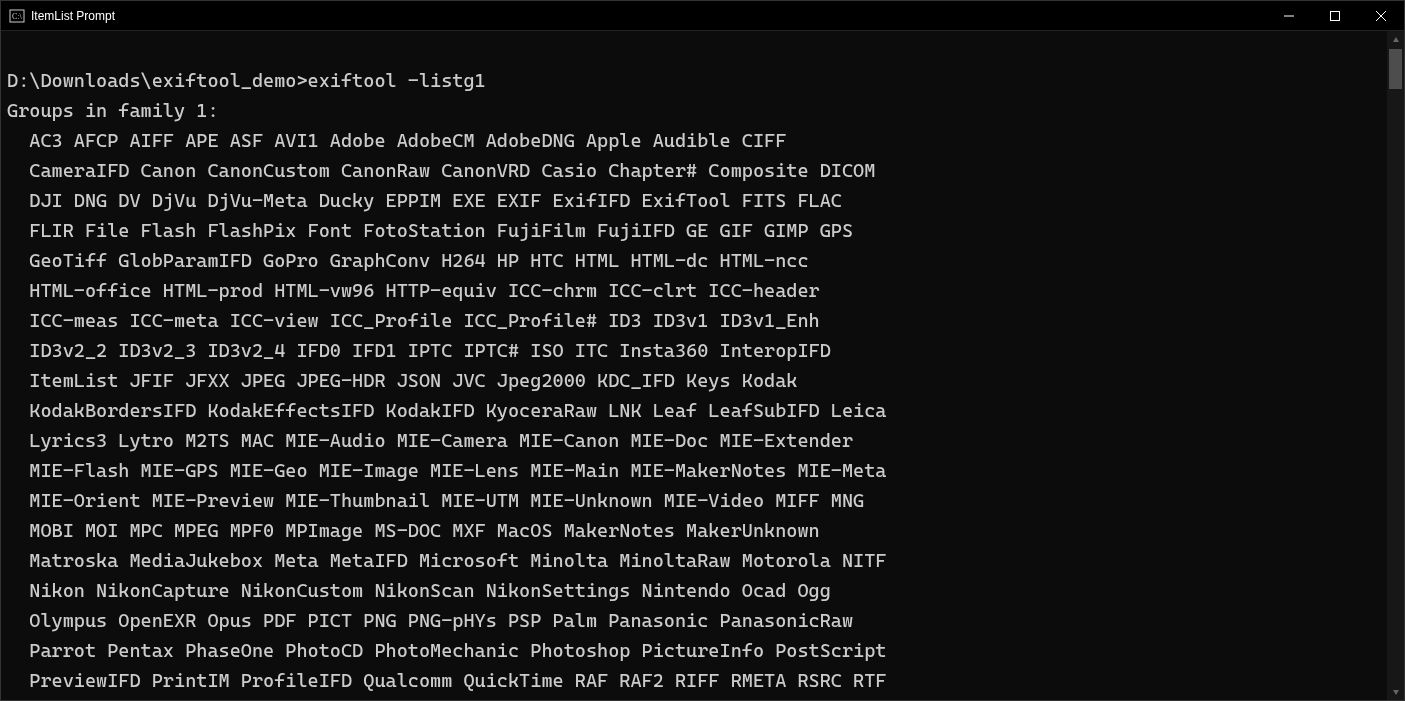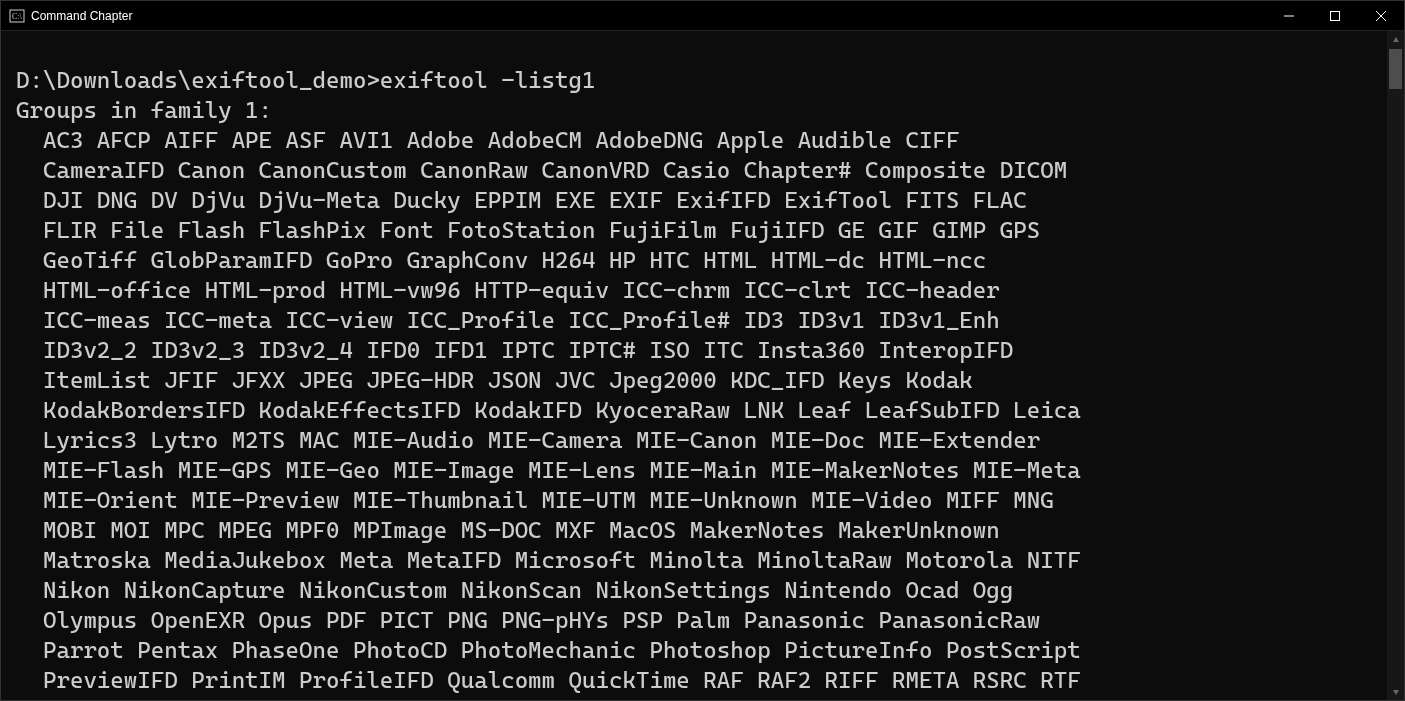--- a/index.html
+++ b/index.html
@@ -11,42 +11,42 @@
     .titlebar { height: 30px; background: #000; display: flex; align-items: center; justify-content: space-between; color: #fff; font-family: "Segoe UI", sans-serif; font-size: 12px; border-bottom: 1px solid #222; }
     .titlebar-left { display: flex; align-items: center; padding-left: 8px; gap: 6px; }
     .app-icon { width: 16px; height: 16px; display: inline-flex; align-items: center; justify-content: center; }
     .app-icon svg { width: 16px; height: 16px; }
     .title-text { color: #fff; font-size: 12px; }
     .win-controls { display: flex; height: 100%; }
     .win-btn { width: 46px; height: 100%; display: flex; align-items: center; justify-content: center; color: #fff; cursor: pointer; }
     .win-btn svg { width: 10px; height: 10px; stroke: #fff; stroke-width: 1; fill: none; }
 
     .client { flex: 1; display: flex; background: #0c0c0c; position: relative; }
-    .terminal { flex: 1; padding: 4px 15px; color: #cccccc; font-size: 23px; line-height: 30px; white-space: pre; overflow: hidden; font-family: Consolas, 'Cascadia Mono', 'Courier New', monospace; }
+    .terminal { flex: 1; padding: 4px 6px; color: #cccccc; font-size: 19px; line-height: 30px; white-space: pre; overflow: hidden; font-family: Consolas, 'Cascadia Mono', 'Courier New', monospace; }
 
     .scrollbar { width: 17px; background: #171717; position: relative; }
     .scroll-up, .scroll-down { height: 17px; width: 17px; display: flex; align-items: center; justify-content: center; color: #666; cursor: pointer; }
     .scroll-up { position: absolute; top: 0; }
     .scroll-down { position: absolute; bottom: 0; }
     .scroll-up svg, .scroll-down svg { width: 8px; height: 8px; fill: #666; }
     .scroll-thumb { position: absolute; left: 2px; right: 2px; top: 18px; height: 40px; background: #4d4d4d; }
   </style>
 </head>
 <body>
 
 <div class="window">
   <div class="titlebar">
     <div class="titlebar-left">
       <span class="app-icon">
         <svg viewBox="0 0 16 16">
             <rect x="1" y="2" width="14" height="12" fill="#000" stroke="#ccc" stroke-width="1"></rect>
             <text x="3" y="11" font-size="8" fill="#ccc" font-family="Consolas">C:\</text>
           </svg>
       </span>
-      <span class="title-text">Command Chapter</span>
+      <span class="title-text">ItemList Prompt</span>
     </div>
     <div class="win-controls">
       <div class="win-btn">
         <svg viewBox="0 0 10 10">
             <path d="M0 5 H10"></path>
           </svg>
       </div>
       <div class="win-btn">
         <svg viewBox="0 0 10 10">
             <rect x="0.5" y="0.5" width="9" height="9"></rect>

